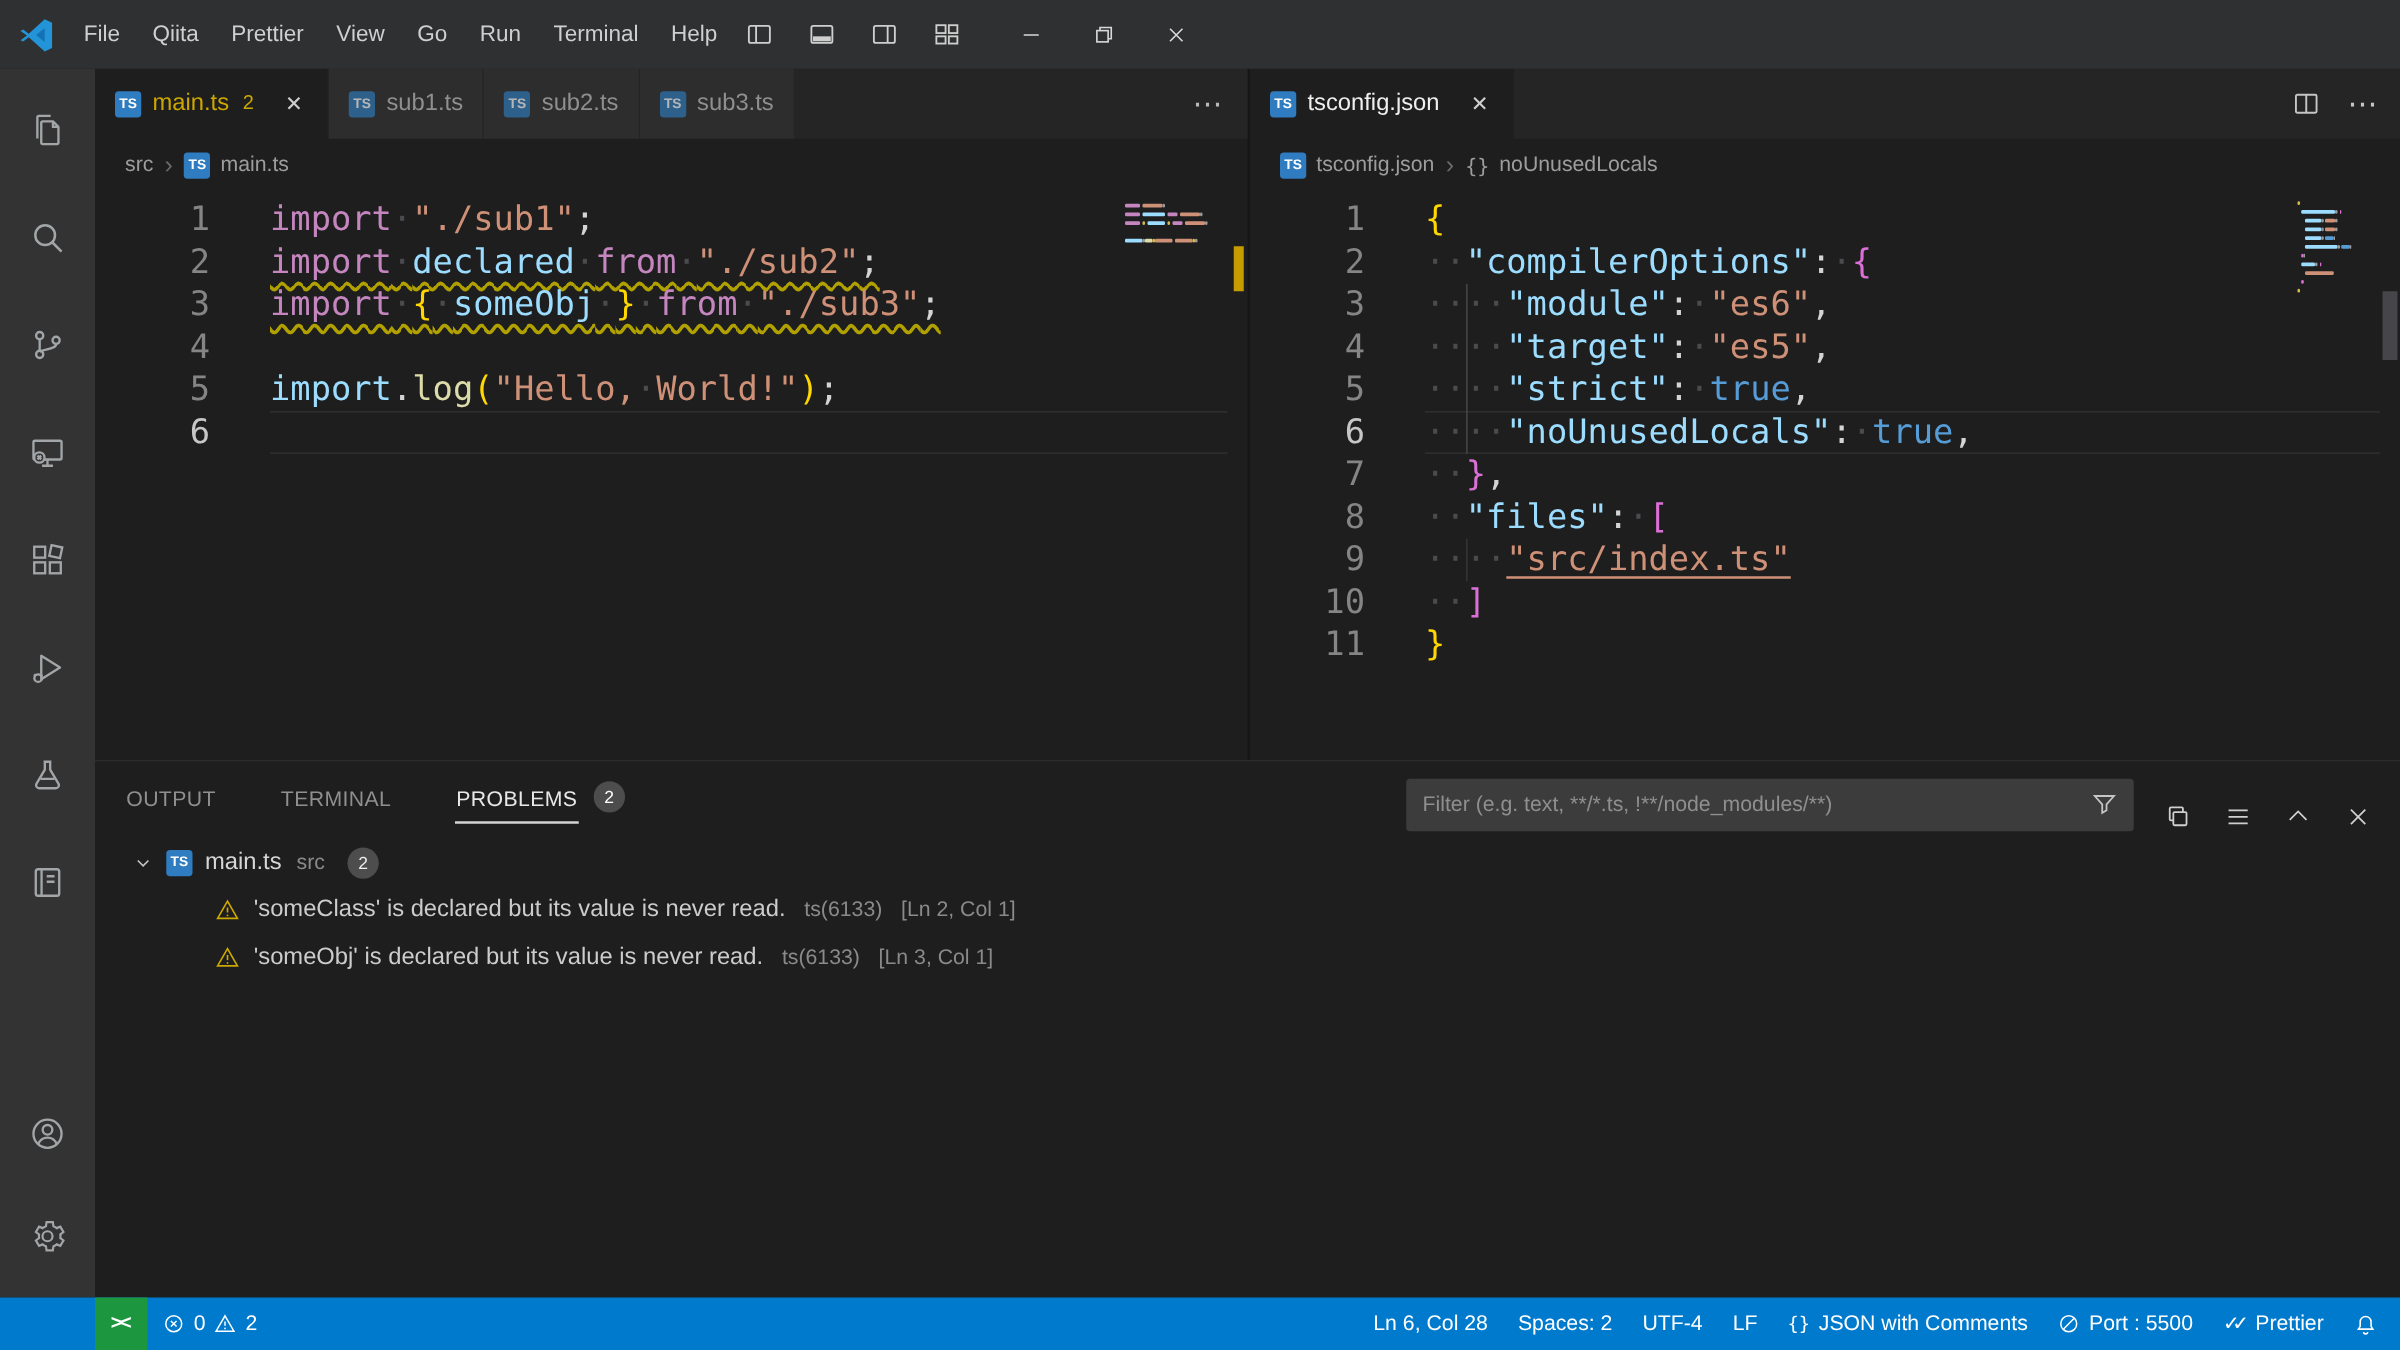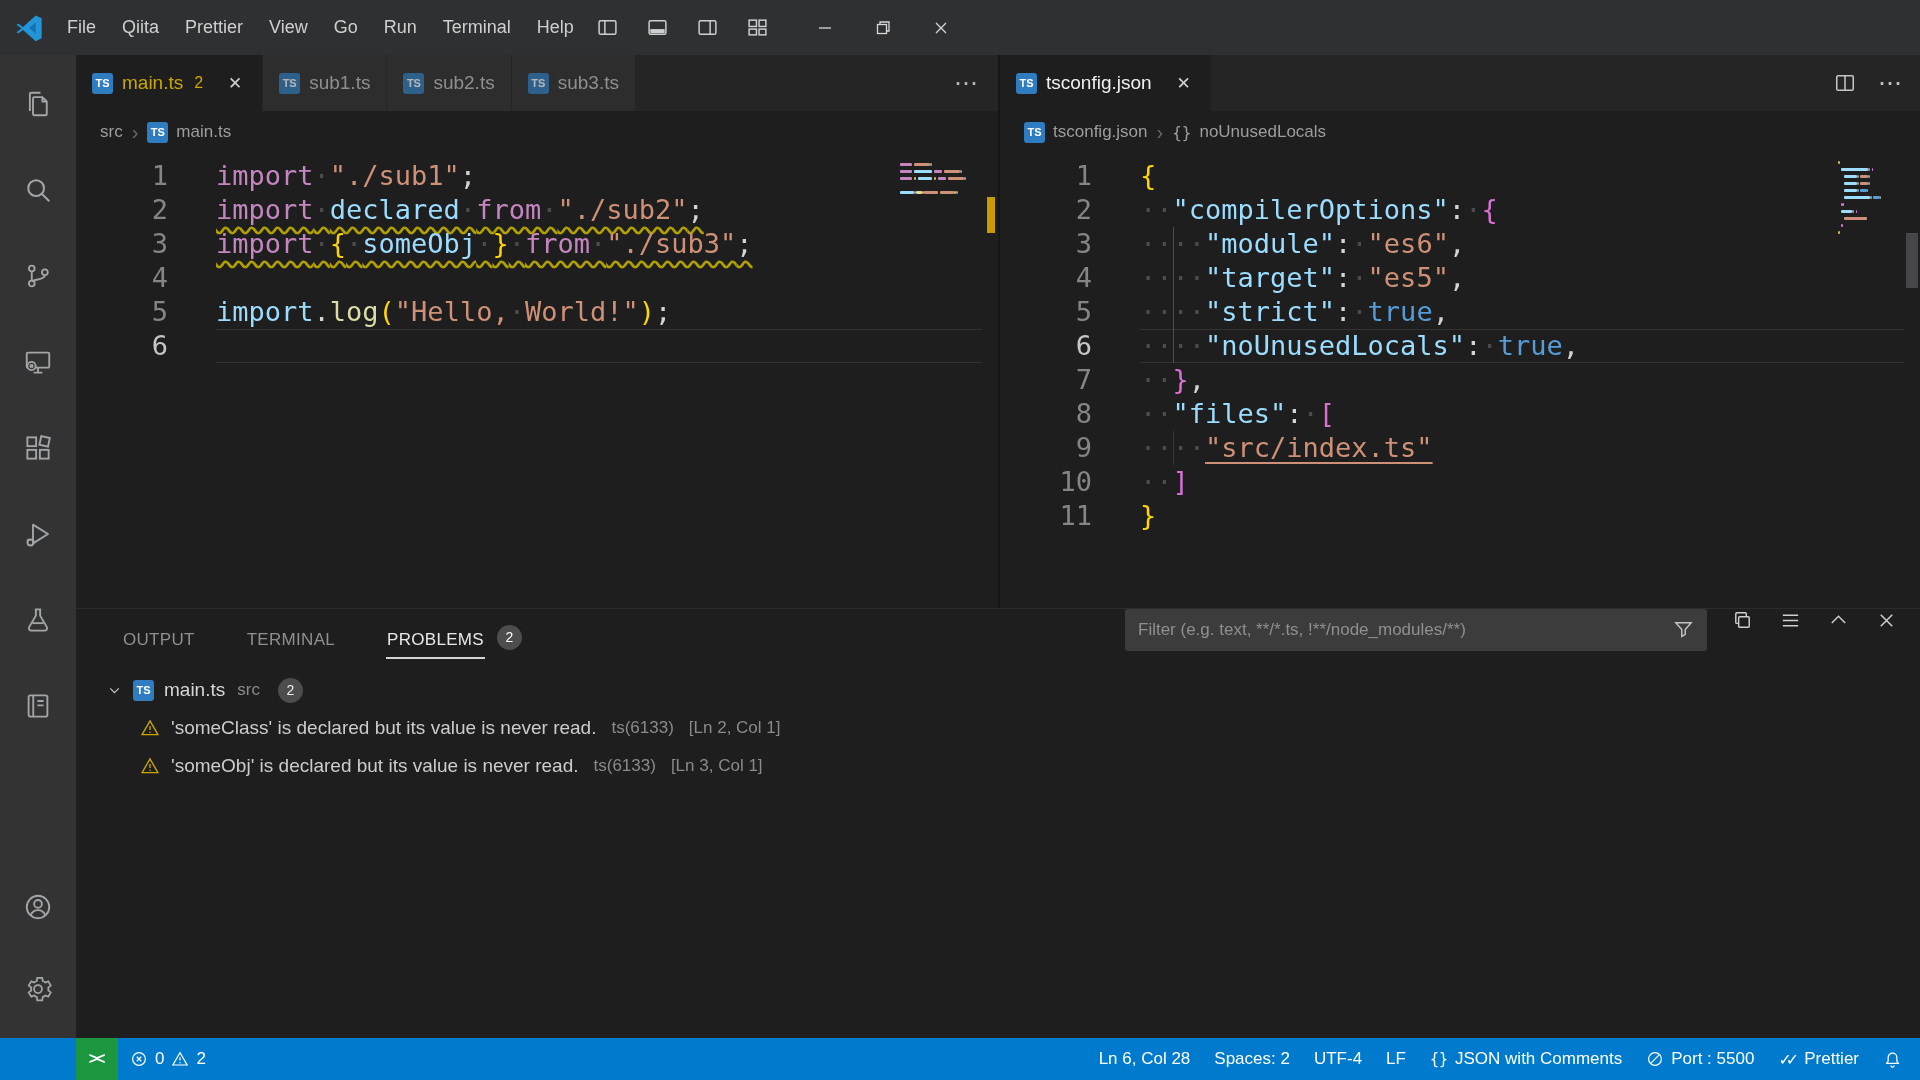--- a/index.html
+++ b/index.html
@@ -64,34 +64,34 @@
   .minimap.small{width:60px;right:22px;top:8px}
   .mm-row{display:flex;height:3px;margin-bottom:4px}
   .mm-gap{height:7px}
   .mm-seg{height:3px;border-radius:1px}
   .mm-ws{height:3px}
   .ov-warn{position:absolute;right:3px;top:44px;width:8px;height:36px;background:#c79c00}
   .sbthumb{position:absolute;right:2px;top:80px;width:12px;height:55px;background:#45454a}
 
   
   .panel{position:absolute;left:76px;right:0;top:608px;bottom:42px;background:#1e1e1e;border-top:1px solid #2c2c2c}
-  .panel-header{height:56px;display:flex;align-items:flex-start;padding-left:46px}
+  .panel-header{height:56px;display:flex;align-items:flex-end;padding-left:24px}
   .ptab{display:flex;align-items:center;height:100%;margin-right:50px;font-size:17px;color:#8f8f8f;letter-spacing:.3px;cursor:default}
   .ptab .ptab-label{padding:15px 1px 7px;border-bottom:2px solid transparent}
   .ptab.active{color:#e8e8e8}
   .ptab.active .ptab-label{border-bottom-color:#d4d4d4}
   .pbadge{margin-left:12px;min-width:25px;height:25px;padding:0 7px;border-radius:13px;background:#4d4d4d;color:#ffffff;font-size:14px;display:flex;align-items:center;justify-content:center}
   .filter-wrap{margin-left:auto;position:relative;width:582px;height:42px;background:#3c3c3c;border-radius:3px;display:flex;align-items:center;flex:none}
   .filter-wrap input{flex:1;background:transparent;border:none;outline:none;color:#cccccc;font-size:17px;font-family:"Liberation Sans",sans-serif;padding:0 46px 0 13px}
   .filter-wrap input::placeholder{color:#8f8f8f}
   .funnel{position:absolute;right:12px;top:9px;color:#c5c5c5}
   .panel-actions{display:flex;align-items:center;gap:25px;margin:0 22px 0 24px;color:#cfcfcf}
   .ptree{padding-top:6px;font-size:19px}
   .prow-group{height:38px;display:flex;align-items:center;gap:10px;padding-left:30px}
-  .prow{height:38px;display:flex;align-items:center;gap:11px;padding-left:64px}
+  .prow{height:38px;display:flex;align-items:center;gap:11px;padding-left:96px}
   .chev{color:#c5c5c5}
   .pfile{color:#d6d6d6}
   .pdir{color:#8a8a8a;font-size:17px;margin-left:2px}
   .pcount{margin-left:8px;min-width:25px;height:25px;border-radius:13px;background:#4d4d4d;color:#eeeeee;font-size:14px;display:flex;align-items:center;justify-content:center;padding:0 6px}
   .warn-ico{color:#cca700}
   .pmsg{color:#cccccc}
   .pmeta{color:#8a8a8a;font-size:17px;margin-left:4px}
 
   
   .statusbar{position:absolute;left:0;right:0;bottom:0;height:42px;background:#007ACC;display:flex;align-items:stretch;color:#ffffff;font-size:17px;z-index:30}

